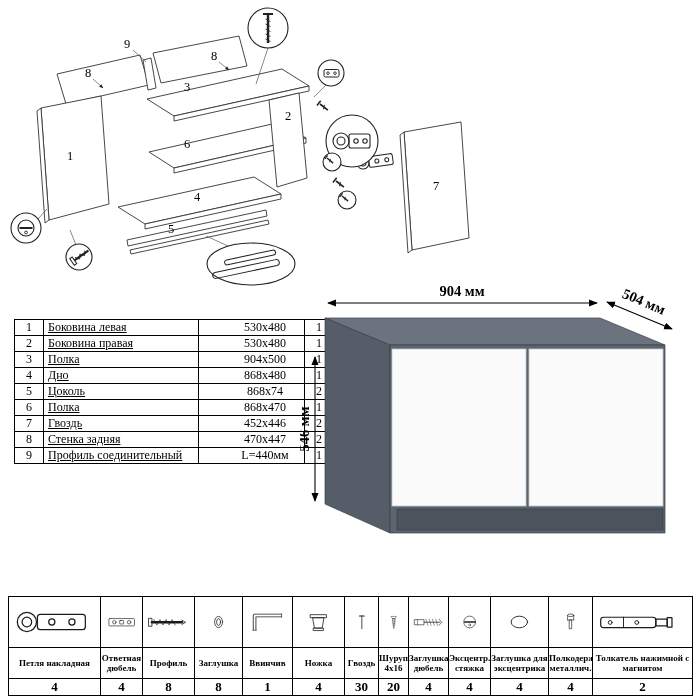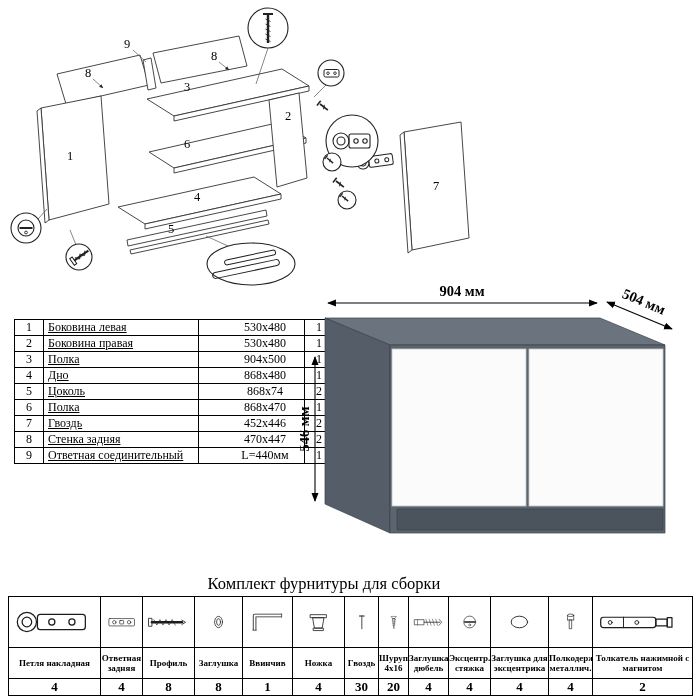--- a/index.html
+++ b/index.html
@@ -189,21 +189,21 @@
           <td class="c-qty">2</td>
         </tr>
       <tr>
           <td class="c-num">8</td>
           <td class="c-name">Стенка задняя</td>
           <td class="c-size">470x447</td>
           <td class="c-qty">2</td>
         </tr>
       <tr>
           <td class="c-num">9</td>
-          <td class="c-name">Ответная соединительный</td>
+          <td class="c-name">Профиль соединительный</td>
           <td class="c-size">L=440мм</td>
           <td class="c-qty">1</td>
         </tr>
     </tbody>
   </table>
 
   <svg class="cabinet" viewBox="0 0 400 300">
     <defs>
       <marker id="arrB" viewBox="0 0 10 10" refX="9" refY="5" markerWidth="8" markerHeight="8" orient="auto-start-reverse">
         <path d="M0,1 L10,5 L0,9 z" fill="#000"></path>
@@ -220,21 +220,20 @@
     <g stroke="#000" stroke-width="1.1" fill="none">
       <line x1="28" y1="20" x2="297" y2="20" marker-start="url(#arrB)" marker-end="url(#arrB)"></line>
       <line x1="307" y1="19" x2="372" y2="46" marker-start="url(#arrB)" marker-end="url(#arrB)"></line>
       <line x1="15" y1="74" x2="15" y2="218" marker-start="url(#arrB)" marker-end="url(#arrB)"></line>
     </g>
     <text x="162" y="13" text-anchor="middle" font-size="14.5" font-weight="bold">904 мм</text>
     <text transform="translate(342,23) rotate(23)" text-anchor="middle" font-size="14.5" font-weight="bold">504 мм</text>
     <text transform="translate(9,146) rotate(-90)" text-anchor="middle" font-size="14.5" font-weight="bold">546 мм</text>
   </svg>
 
-  <div class="hw-title">Комплект фурнитуры для сборки</div>
 
   <table class="hw">
     <colgroup>
       <col style="width:92px">
         <col style="width:42px">
         <col style="width:52px">
         <col style="width:48px">
       <col style="width:50px">
         <col style="width:52px">
         <col style="width:34px">
@@ -348,21 +347,21 @@
             <circle cx="16" cy="24.5" r="2" stroke-width="1"></circle>
             <circle cx="44" cy="24.5" r="2" stroke-width="1"></circle>
             <line x1="30" y1="19" x2="30" y2="30" stroke-width="1"></line>
             <rect x="64" y="21" width="12" height="7"></rect>
             <rect x="76" y="19.5" width="5" height="10"></rect>
           </svg>
         </td>
       </tr>
       <tr>
         <td class="hw-label-cell">Петля накладная</td>
-        <td class="hw-label-cell">Ответная задняя</td>
+        <td class="hw-label-cell">Ответная дюбель</td>
         <td class="hw-label-cell">Профиль</td>
         <td class="hw-label-cell">Заглушка</td>
         <td class="hw-label-cell">Ввинчив</td>
         <td class="hw-label-cell">Ножка</td>
         <td class="hw-label-cell">Гвоздь</td>
         <td class="hw-label-cell">Шуруп 4x16</td>
         <td class="hw-label-cell">Заглушка. дюбель</td>
         <td class="hw-label-cell">Эксцентр. стяжка</td>
         <td class="hw-label-cell">Заглушка для эксцентрика</td>
         <td class="hw-label-cell">Полкодерж. металлич.</td>

